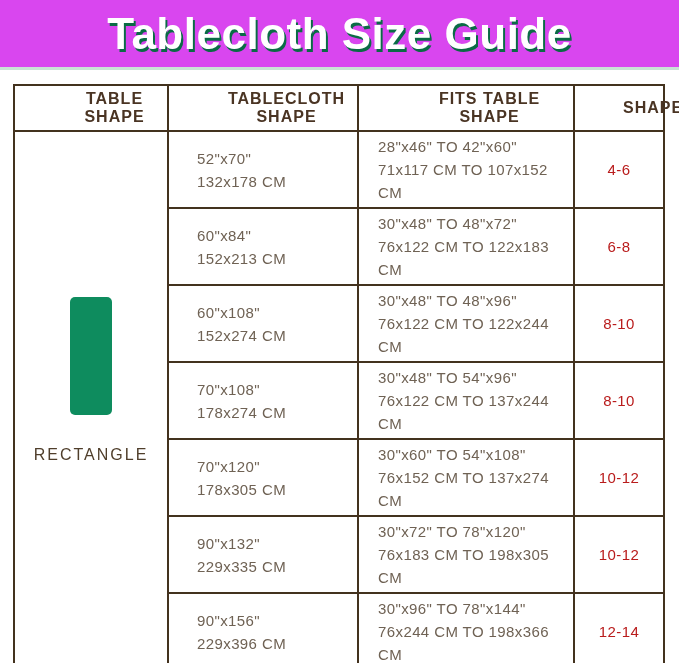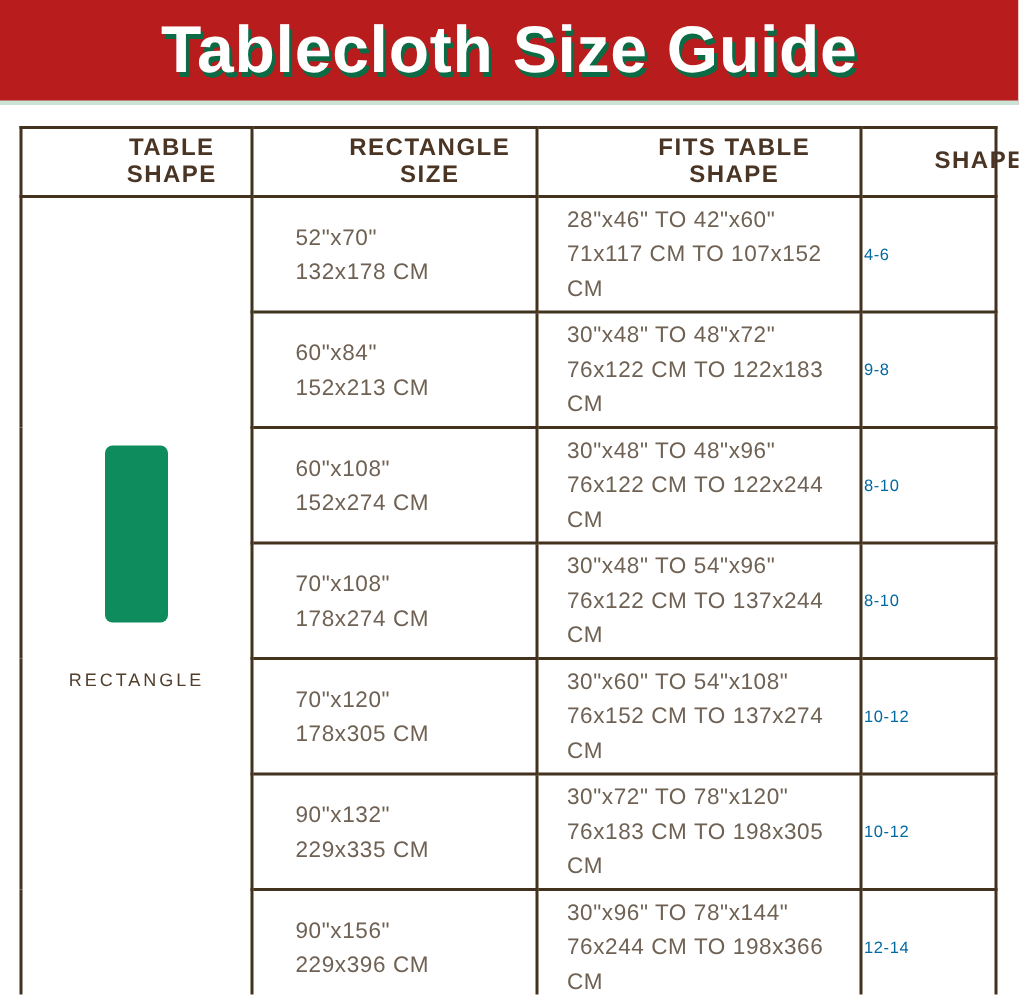--- a/index.html
+++ b/index.html
@@ -5,21 +5,21 @@
   html, body { margin: 0; padding: 0; }
   body {
     width: 679px; height: 663px;
     background: #ffffff;
     font-family: "Liberation Sans", sans-serif;
     position: relative;
     overflow: hidden;
   }
   .banner {
     height: 67px;
-    background: #b91c1c;
+    background: #d946ef;
     border-bottom: 3px solid #C9E3D5;
     display: flex; align-items: center; justify-content: center;
   }
   .banner h1 {
     margin: 0;
     color: #ffffff;
     font-size: 44px;
     font-weight: bold;
     letter-spacing: 0.5px;
     text-shadow: 2px 3px 0 #0A6B45;
@@ -51,58 +51,59 @@
     text-align: center;
   }
   .shape-rect {
     width: 42px; height: 118px;
     background: #0E8C5E;
     border-radius: 5px;
     margin: 164px auto 0 auto;
   }
   .shape-label {
     margin-top: 31px;
-    font-size: 12px;
+    font-size: 16px;
     letter-spacing: 2px;
     color: #4F3E2B;
   }
   .cell-size, .cell-fits {
     font-size: 15px;
     line-height: 23px;
     color: #6F6254;
     letter-spacing: 0.4px;
     vertical-align: middle;
     text-align: left;
   }
   .cell-size { padding-left: 28px; }
   .cell-fits { padding-left: 19px; }
   .cell-seats {
-    font-size: 11px;
-    color: #0369a1;
+    text-align: center;
+    font-size: 15px;
+    color: #b91c1c;
     letter-spacing: 0.4px;
   }
 </style>
 </head>
 <body>
 
 <div class="banner">
   <h1>Tablecloth Size Guide</h1>
 </div>
 
 <table class="size-table">
   <colgroup>
     <col class="col-shape">
       <col class="col-size">
       <col class="col-fits">
       <col class="col-seats">
   </colgroup>
   <thead>
     <tr>
       <th>TABLE SHAPE</th>
-      <th>RECTANGLE SIZE</th>
+      <th>TABLECLOTH SHAPE</th>
       <th>FITS TABLE SHAPE</th>
       <th>SHAPE</th>
     </tr>
   </thead>
   <tbody>
     <tr>
       <td class="shape-cell" rowspan="7">
         <div class="shape-rect"></div>
         <div class="shape-label">RECTANGLE</div>
       </td>
@@ -119,21 +120,21 @@
 
   <tr>
     <td class="cell-size">
       <div>60"x84"</div>
       <div>152x213 CM</div>
     </td>
     <td class="cell-fits">
       <div>30"x48" TO 48"x72"</div>
       <div>76x122 CM TO 122x183 CM</div>
     </td>
-    <td class="cell-seats">9-8</td>
+    <td class="cell-seats">6-8</td>
   </tr>
 
   <tr>
     <td class="cell-size">
       <div>60"x108"</div>
       <div>152x274 CM</div>
     </td>
     <td class="cell-fits">
       <div>30"x48" TO 48"x96"</div>
       <div>76x122 CM TO 122x244 CM</div>

